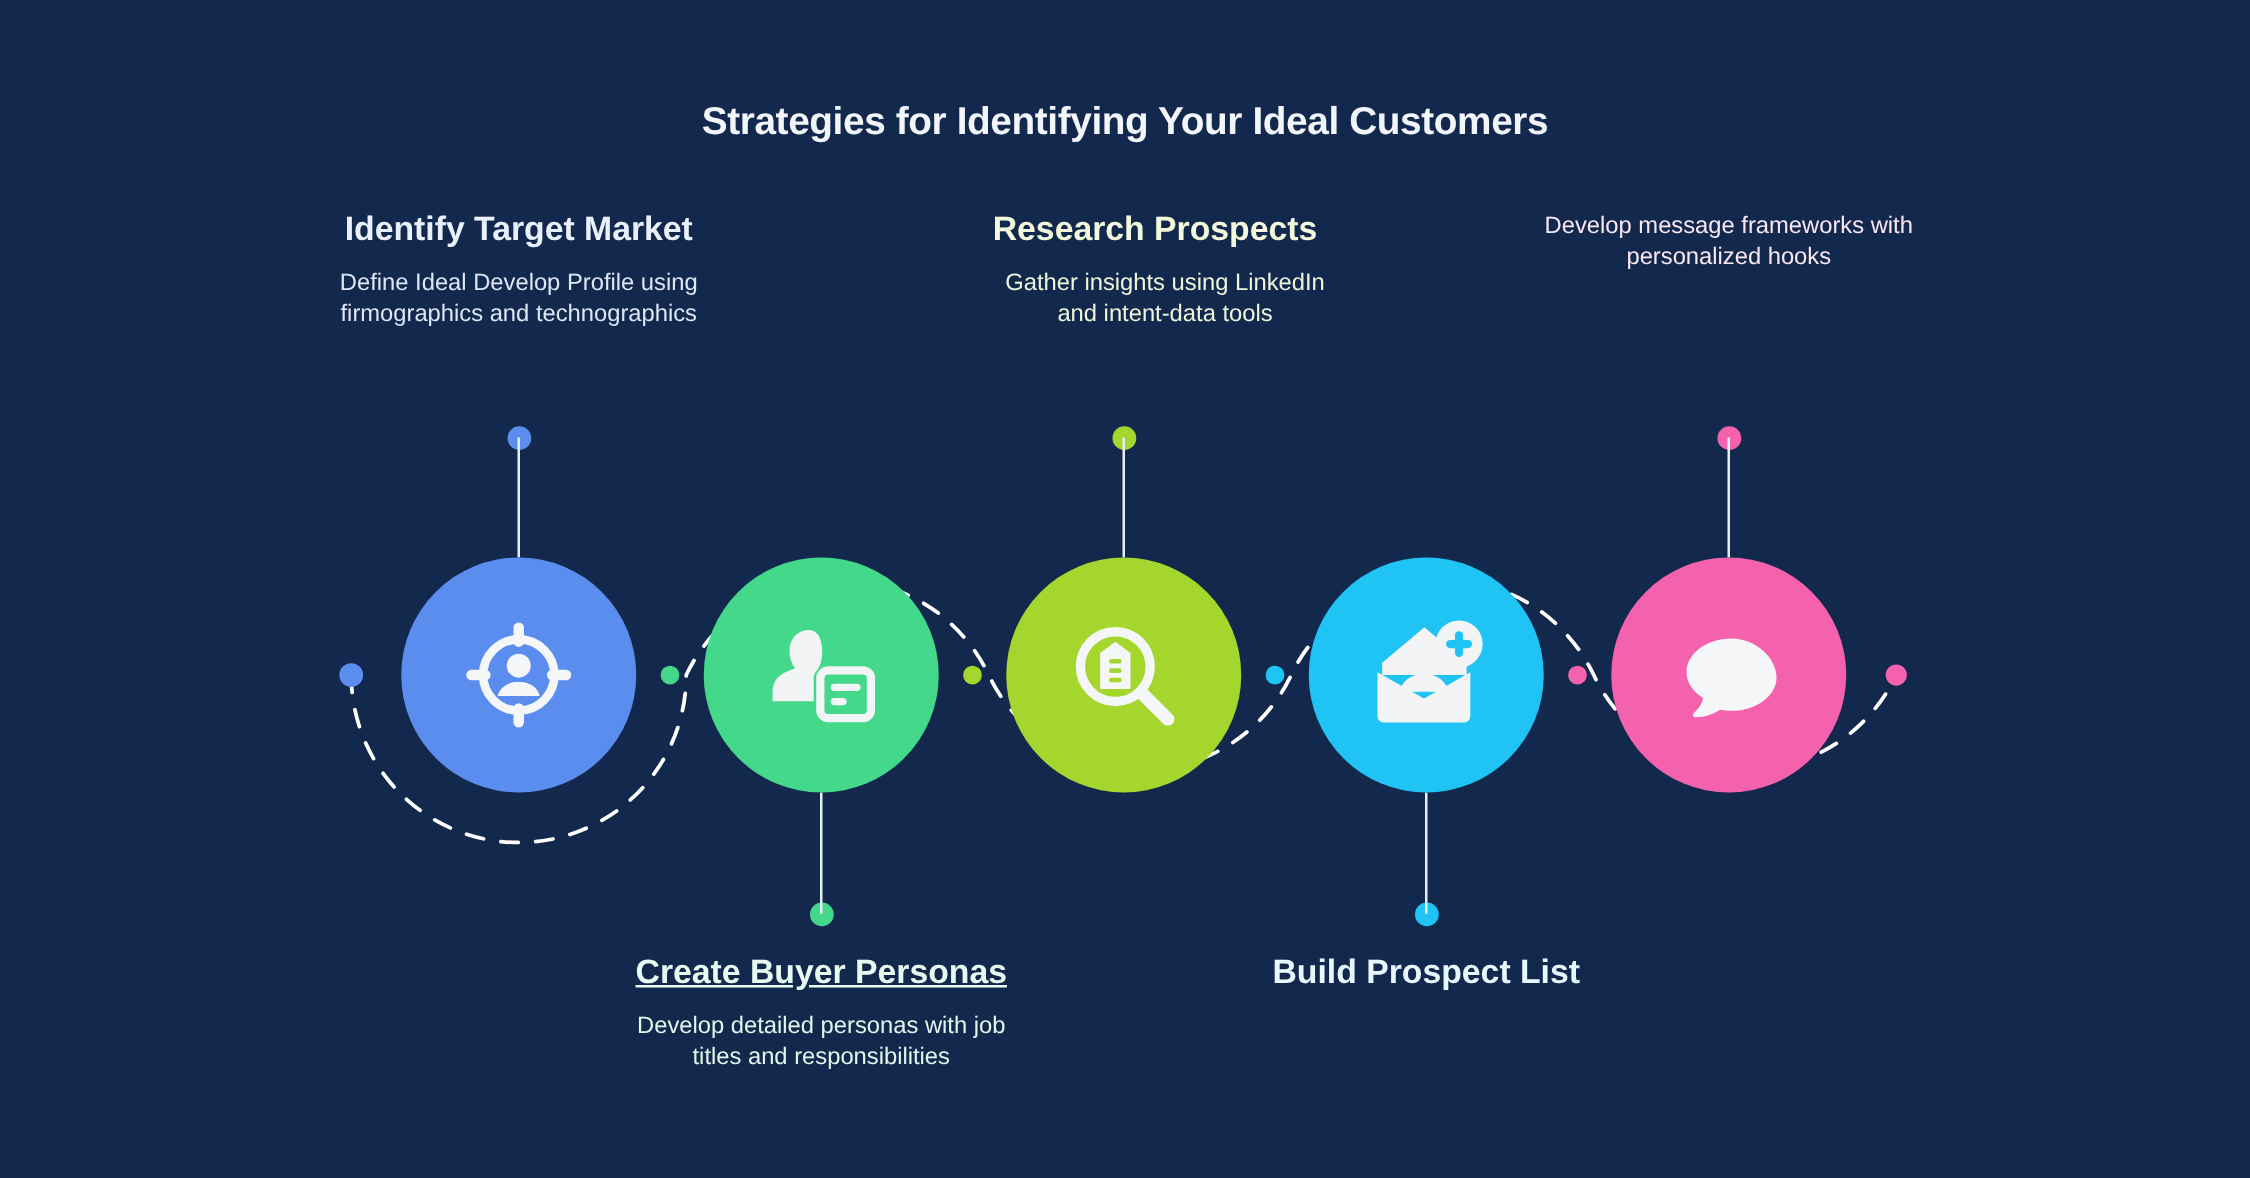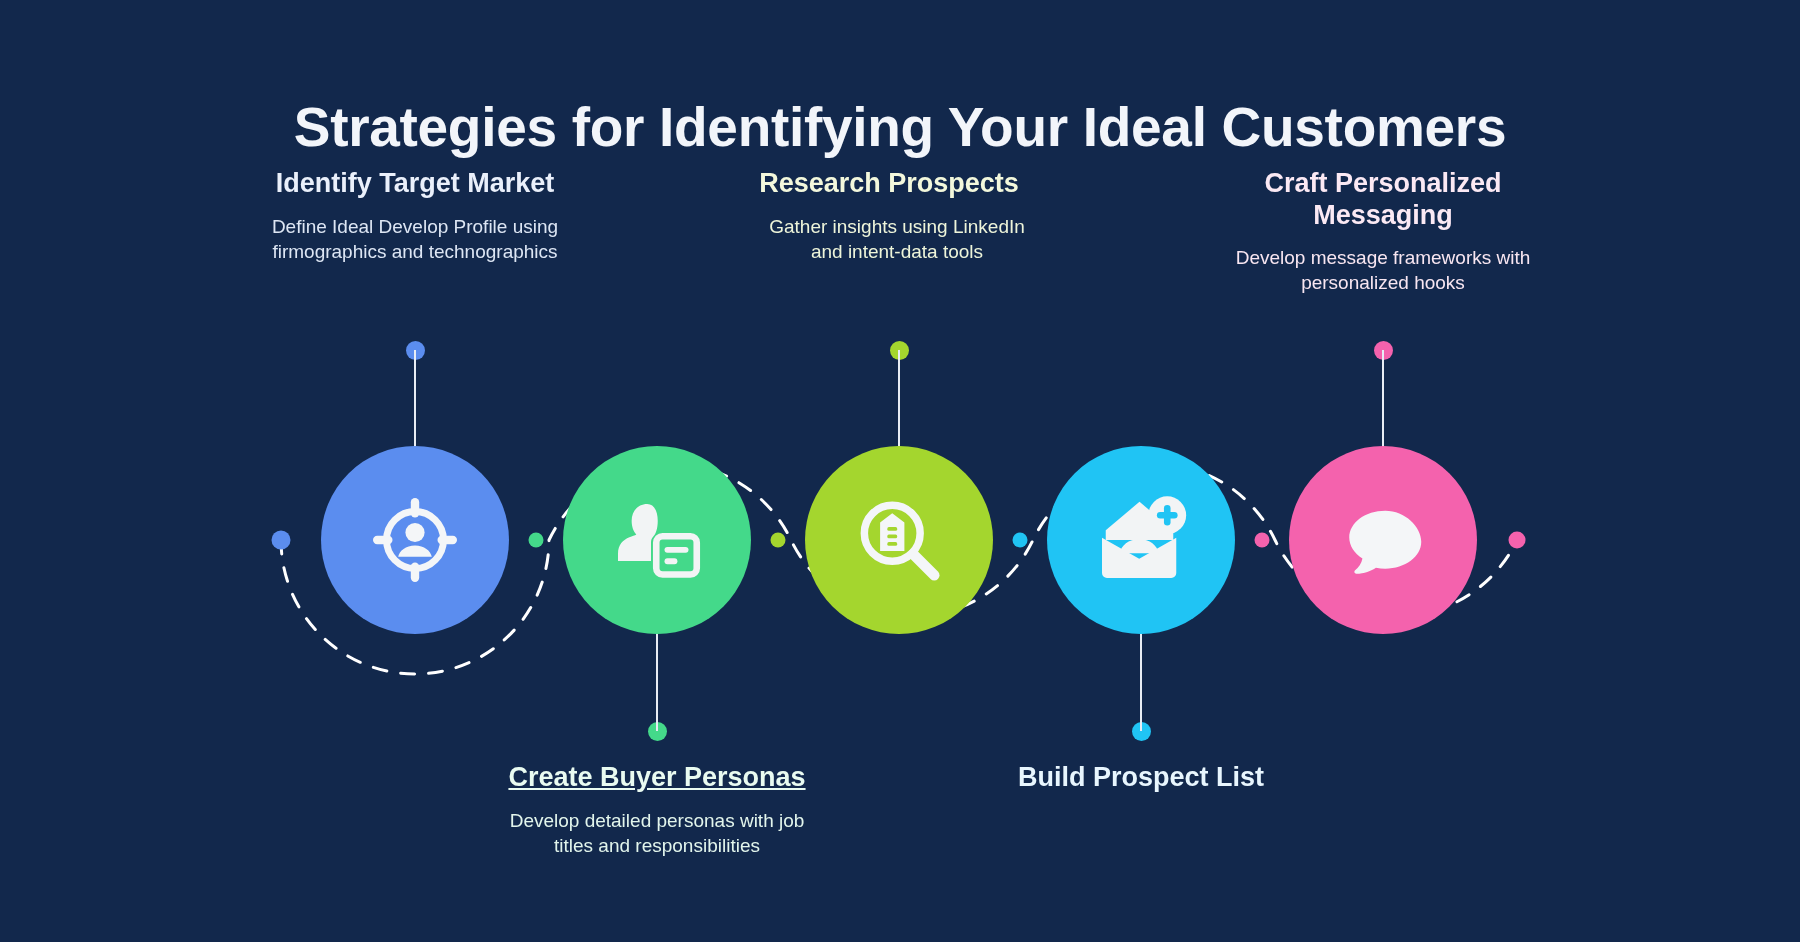--- a/index.html
+++ b/index.html
@@ -10,21 +10,21 @@
     overflow:hidden;
     position:relative;
   }
   #stage{position:absolute;inset:0;}
 
   
   .title{
     position:absolute;
     left:0;right:0;top:58px;
     text-align:center;
-    font-size:55px;
+    font-size:31px;
     font-weight:bold;
     letter-spacing:-0.3px;
     color:#f2f5fa;
   }
 
   
   svg.flow{position:absolute;left:0;top:0;width:1800px;height:942px;}
 
   
   .node{
@@ -125,21 +125,21 @@
         <path d="M27.5 14.2 L35.6 20.3 L35.6 39.4 L19.4 39.4 L19.4 20.3 Z"></path>
       </g>
       <g fill="#a4d62e">
         <rect x="24.2" y="23.4" width="6.6" height="2.5" rx="1.1"></rect>
         <rect x="24.2" y="28.4" width="6.6" height="2.5" rx="1.1"></rect>
         <rect x="24.2" y="33.4" width="6.6" height="2.5" rx="1.1"></rect>
       </g>
     </svg>
         </span>
       </div>
-      <div class="label" style="width: 300px; left: 739px; top: 168px;">
+      <div class="label" style="width: 300px; left: 774px; top: 168px;">
         <div class="head" style="color: rgb(243, 248, 220);">Research Prospects</div>
         <div class="desc" style="color: rgb(238, 245, 218); margin-left: 16px;">Gather insights using LinkedIn and intent-data tools</div>
       </div>
       <div class="stemdot" style="left: 1131.5px; top: 721.5px; background: rgb(32, 196, 244);"></div>
       <div class="stem" style="left: 1140px; top: 634px; height: 97px;"></div>
       <div class="node" style="left: 1047px; top: 446px; background: rgb(32, 196, 244);">
         <span>
     <svg viewBox="0 0 64 64" fill="none">
       <g fill="#f2f4f5">
         <path d="M31 6.5 L8.5 25.5 L8.5 32 L53.5 32 L53.5 25.5 Z"></path>
@@ -161,18 +161,17 @@
       <div class="stemdot" style="left: 1373.5px; top: 340.5px; background: rgb(244, 98, 173);"></div>
       <div class="stem" style="left: 1382px; top: 350px; height: 96px;"></div>
       <div class="node" style="left: 1289px; top: 446px; background: rgb(244, 98, 173);">
         <span>
     <svg viewBox="0 0 64 64" fill="none">
       <path d="M33.5 12.5c-13.3 0-24 8-24 17.9 0 5.6 3.4 10.6 8.8 13.9-.6 3.3-2.6 6-4.9 7.9-.9.8-.4 2.3.8 2.3 5.3 0 9.9-1.8 13.1-4 2 .4 4.1.6 6.2.6 13.3 0 24-8 24-17.9S46.8 12.5 33.5 12.5z" fill="#f4f6f8"></path>
     </svg>
         </span>
       </div>
       <div class="label" style="width: 300px; left: 1233px; top: 168px;">
-        <div class="head" style="color: rgb(251, 233, 244);">Craft Personalized Messaging</div>
         <div class="desc" style="color: rgb(248, 230, 241);">Develop message frameworks with personalized hooks</div>
       </div>
     </div>
 
 </div>
 
 </body></html>

